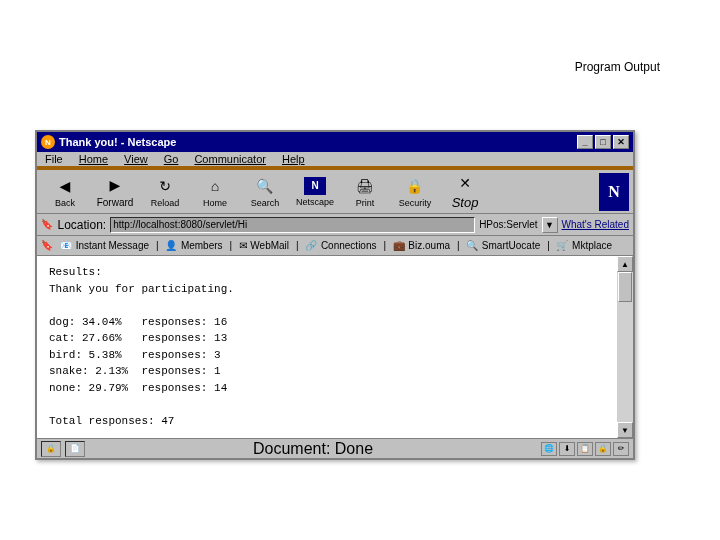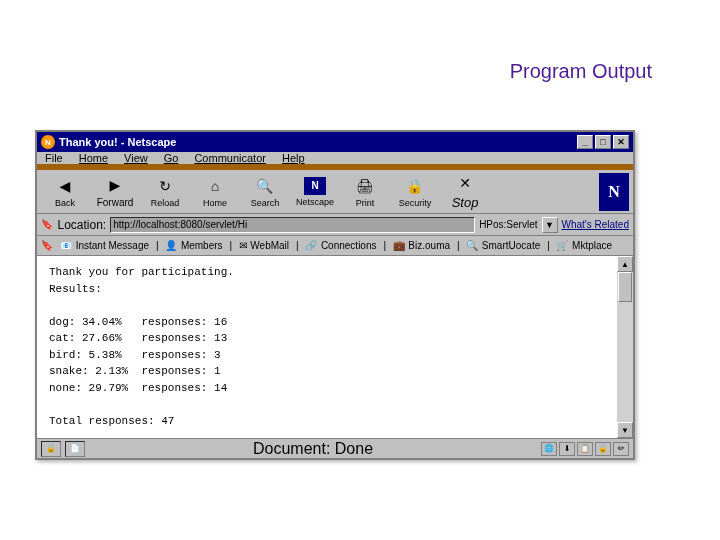--- a/index.html
+++ b/index.html
@@ -8,24 +8,24 @@
       font-family: Arial, sans-serif;
       width: 720px;
       height: 540px;
       position: relative;
       overflow: hidden;
     }
 
     .page-title {
       position: absolute;
       top: 60px;
-      right: 68px;
-      font-size: 20px;
+      right: 60px;
+      font-size: 12px;
       font-weight: normal;
-      color: #4c1d95;
+      color: #000000;
     }
 
     .browser-window {
       position: absolute;
       top: 130px;
       left: 35px;
       width: 600px;
       height: 330px;
       border: 2px solid #808080;
       background: #c0c0c0;
@@ -88,21 +88,21 @@
     
     .menu-bar {
       background: #c0c0c0;
       height: 18px;
       display: flex;
       align-items: center;
       padding: 0 4px;
       gap: 8px;
       font-size: 11px;
       font-family: 'MS Sans Serif', Arial, sans-serif;
-      border-bottom: 6px solid #a16207;
+      border-bottom: 4px solid #a16207;
     }
 
     .menu-item {
       padding: 1px 4px;
       cursor: pointer;
       text-decoration: underline;
     }
 
     .menu-item:first-child { text-decoration: none; }
 
@@ -433,22 +433,22 @@
     <span>|</span>
     <span class="bookmark-item">💼 Biz.ouma</span>
     <span>|</span>
     <span class="bookmark-item">🔍 SmartUocate</span>
     <span>|</span>
     <span class="bookmark-item">🛒 Mktplace</span>
   </div>
 
   <div class="content-area">
     <div class="content-main">
+      <div>Results:</div>
       <div>Thank you for participating.</div>
-      <div>Results:</div>
       <div>&nbsp;</div>
       <div>dog: 34.04%&nbsp;&nbsp; responses: 16</div>
       <div>cat: 27.66%&nbsp;&nbsp; responses: 13</div>
       <div>bird: 5.38%&nbsp;&nbsp; responses: 3</div>
       <div>snake: 2.13%&nbsp; responses: 1</div>
       <div>none: 29.79%&nbsp; responses: 14</div>
       <div>&nbsp;</div>
       <div>Total responses: 47</div>
     </div>
     <div class="scrollbar">

